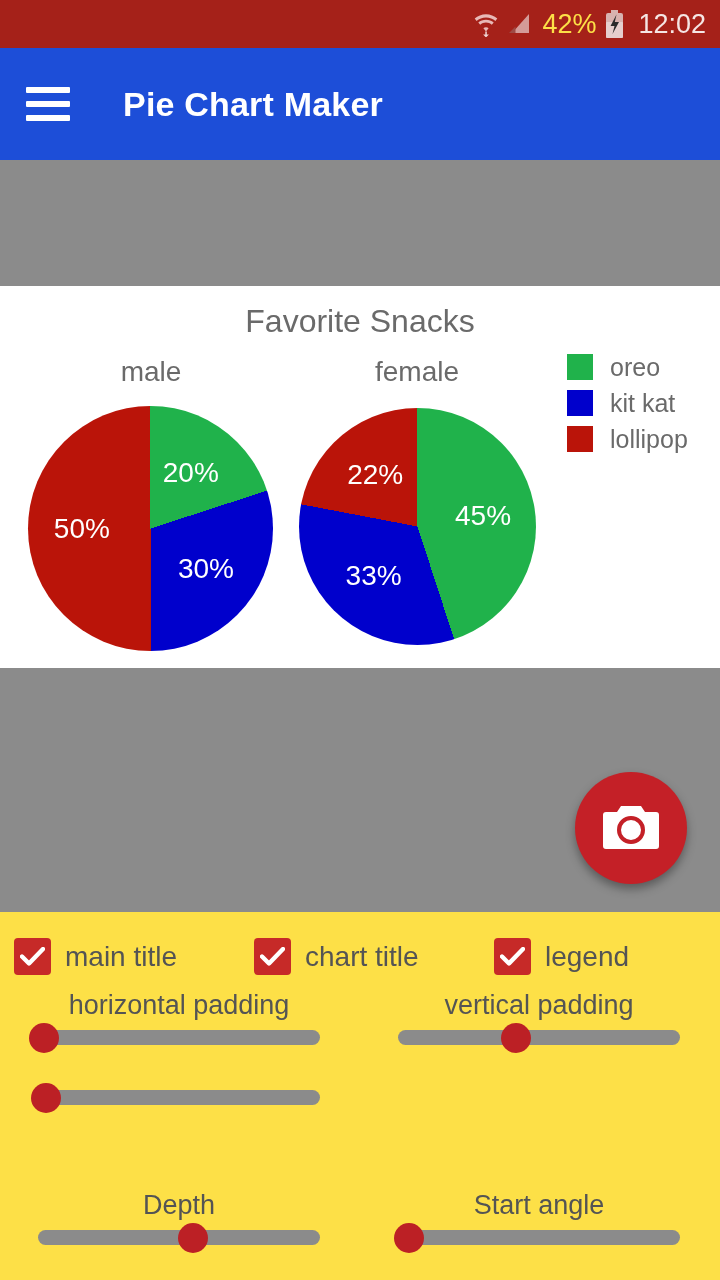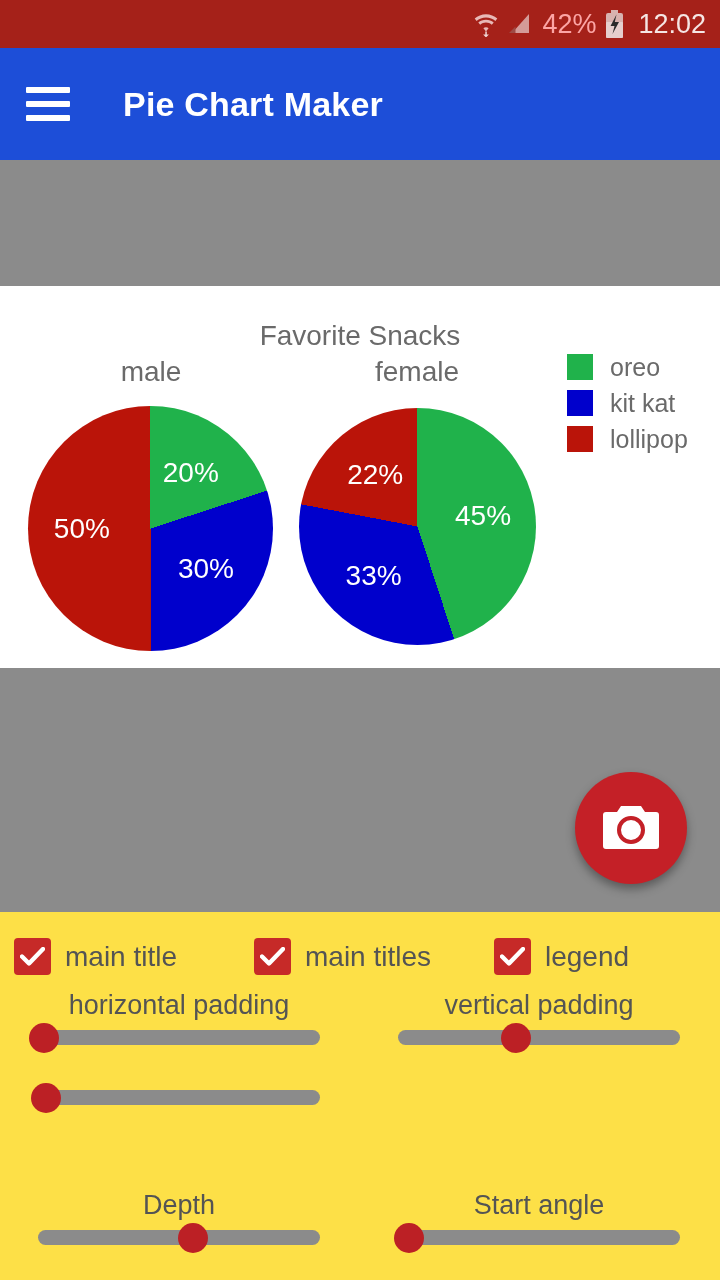--- a/index.html
+++ b/index.html
@@ -19,21 +19,21 @@
     background: #a52119;
     display: flex; align-items: center; justify-content: flex-end;
     padding-right: 14px;
   }
   .status-right { display: flex; align-items: center; gap: 9px; }
   .wifi-ico { position: relative; width: 24px; height: 26px; }
   .wifi-ico svg { display: block; }
   .signal-ico { width: 26px; height: 24px; position: relative; }
   .signal-ico svg { display: block; }
   .batt-pct {
-    color: #fca5a5; font-size: 27px; letter-spacing: 0px; line-height: 1;
+    color: #fde047; font-size: 27px; letter-spacing: 0px; line-height: 1;
     font-weight: 400;
   }
   .batt-ico { width: 19px; height: 28px; position: relative; }
   .batt-ico svg { display: block; }
   .clock {
     color: #f5e6e4; font-size: 27px; line-height: 1; font-weight: 400;
     margin-left: 5px;
   }
 
   
@@ -63,22 +63,22 @@
     position: absolute; top: 668px; left: 0;
     width: 720px; height: 244px; background: #8b8b8b;
   }
 
   
   .chart-area {
     position: absolute; top: 286px; left: 0;
     width: 720px; height: 382px; background: #ffffff;
   }
   .chart-main-title {
-    position: absolute; top: 34px; left: 0; width: 720px;
-    text-align: center; color: #6a6a6a; font-size: 28px;
+    position: absolute; top: 17px; left: 0; width: 720px;
+    text-align: center; color: #6a6a6a; font-size: 32px;
   }
   .sub-title {
     position: absolute; top: 70px;
     color: #6a6a6a; font-size: 28px; text-align: center;
   }
   .sub-title.male   { left: 60px;  width: 182px; }
   .sub-title.female { left: 326px; width: 182px; }
 
   .pie { position: absolute; border-radius: 50%; }
   .pie-male   { left: 28px;  top: 120px; width: 245px; height: 245px; }
@@ -255,21 +255,21 @@
         </span>
         <span class="cb-label">main title</span>
       </div>
 
       <div class="cb-group g1">
         <span class="cb-box">
           <svg width="25" height="20" viewBox="0 0 25 20">
             <path d="M2 9.5 9 16.5 23 2" fill="none" stroke="#ffffff" stroke-width="4.4" stroke-linecap="round" stroke-linejoin="round"></path>
           </svg>
         </span>
-        <span class="cb-label">main titles</span>
+        <span class="cb-label">chart title</span>
       </div>
 
       <div class="cb-group g2">
         <span class="cb-box">
           <svg width="25" height="20" viewBox="0 0 25 20">
             <path d="M2 9.5 9 16.5 23 2" fill="none" stroke="#ffffff" stroke-width="4.4" stroke-linecap="round" stroke-linejoin="round"></path>
           </svg>
         </span>
         <span class="cb-label">legend</span>
       </div>

